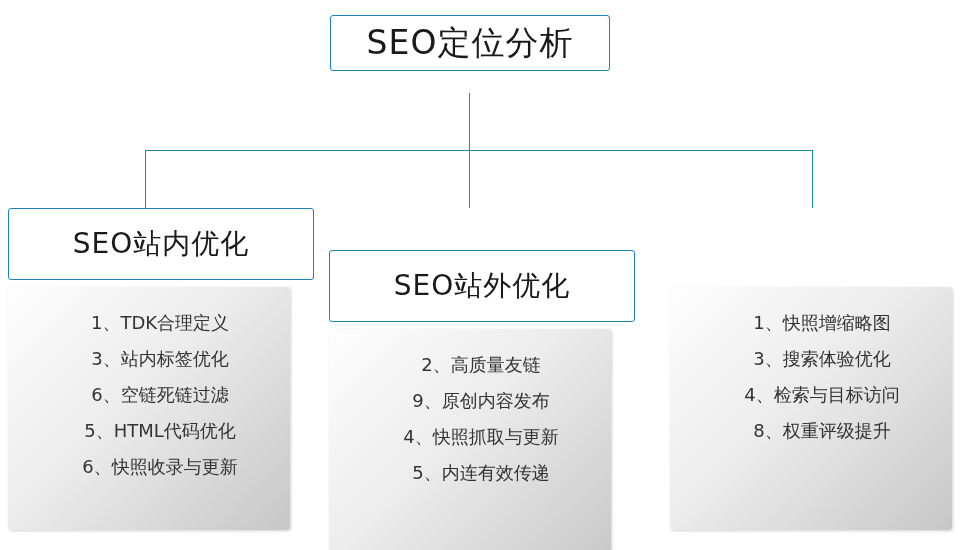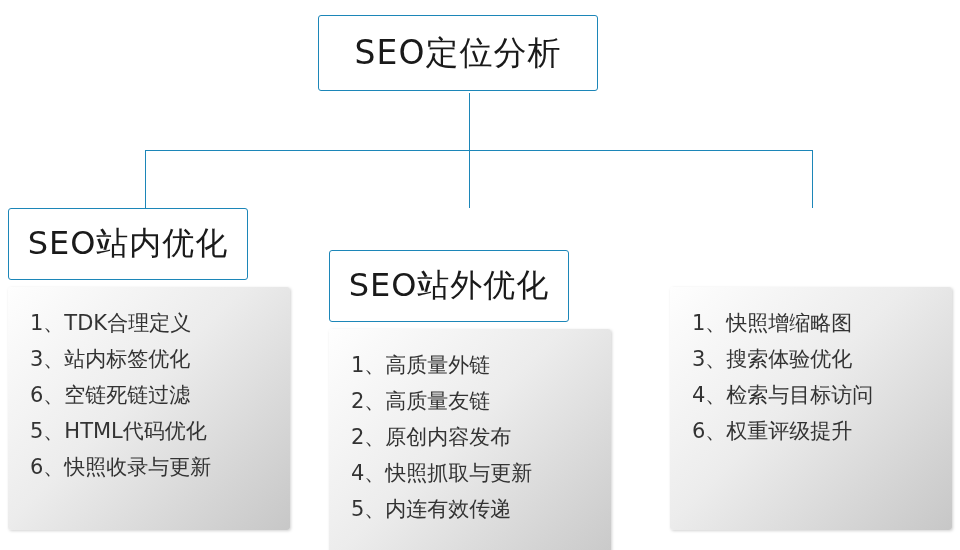--- a/index.html
+++ b/index.html
@@ -20,47 +20,48 @@
     border: 1px solid #1c86b8;
     border-radius: 3px;
     display: flex;
     align-items: center;
     justify-content: center;
     color: #1a1a1a;
     letter-spacing: 1px;
   }
 
   .root-box {
-    left: 318px; top: 15px;
-    width: 280px; height: 76px;
+    left: 330px; top: 15px;
+    width: 280px; height: 56px;
     font-size: 33px;
   }
 
   .col-header {
     top: 208px;
-    width: 240px; height: 72px;
-    font-size: 32px;
+    width: 306px; height: 72px;
+    font-size: 28px;
   }
 
   .col-list {
     position: absolute;
     top: 287px;
     width: 282px;
     height: 243px;
     background: linear-gradient(135deg, #fefefe 0%, #ececec 45%, #c7c7c7 100%);
     border-radius: 3px;
     padding: 18px 0 0 22px;
     box-shadow: 1px 1px 3px rgba(0,0,0,0.18);
   }
 
   .list-item {
-    font-size: 21px;
+    font-size: 18px;
     color: #333333;
     line-height: 36px;
     white-space: nowrap;
+    text-align: center;
   }
 
   .connector {
     position: absolute;
     background: #1c86b8;
   }
   .connector.v { width: 1px; }
   .connector.h { height: 1px; }
 
   .c-root-down   { left: 469px; top: 93px;  height: 115px; }
@@ -94,27 +95,26 @@
     <div class="list-item">3、站内标签优化</div>
     <div class="list-item">6、空链死链过滤</div>
     <div class="list-item">5、HTML代码优化</div>
     <div class="list-item">6、快照收录与更新</div>
   </div>
 
   <div class="node-box col-header col-middle">
     <span>SEO站外优化</span>
   </div>
   <div class="col-list col-middle">
-    <div class="list-item">1、高质量外链</div>
     <div class="list-item">2、高质量友链</div>
-    <div class="list-item">2、原创内容发布</div>
+    <div class="list-item">9、原创内容发布</div>
     <div class="list-item">4、快照抓取与更新</div>
     <div class="list-item">5、内连有效传递</div>
   </div>
 
   <div class="col-list col-right">
     <div class="list-item">1、快照增缩略图</div>
     <div class="list-item">3、搜索体验优化</div>
     <div class="list-item">4、检索与目标访问</div>
-    <div class="list-item">6、权重评级提升</div>
+    <div class="list-item">8、权重评级提升</div>
   </div>
 
 </div>
 
 </body></html>

